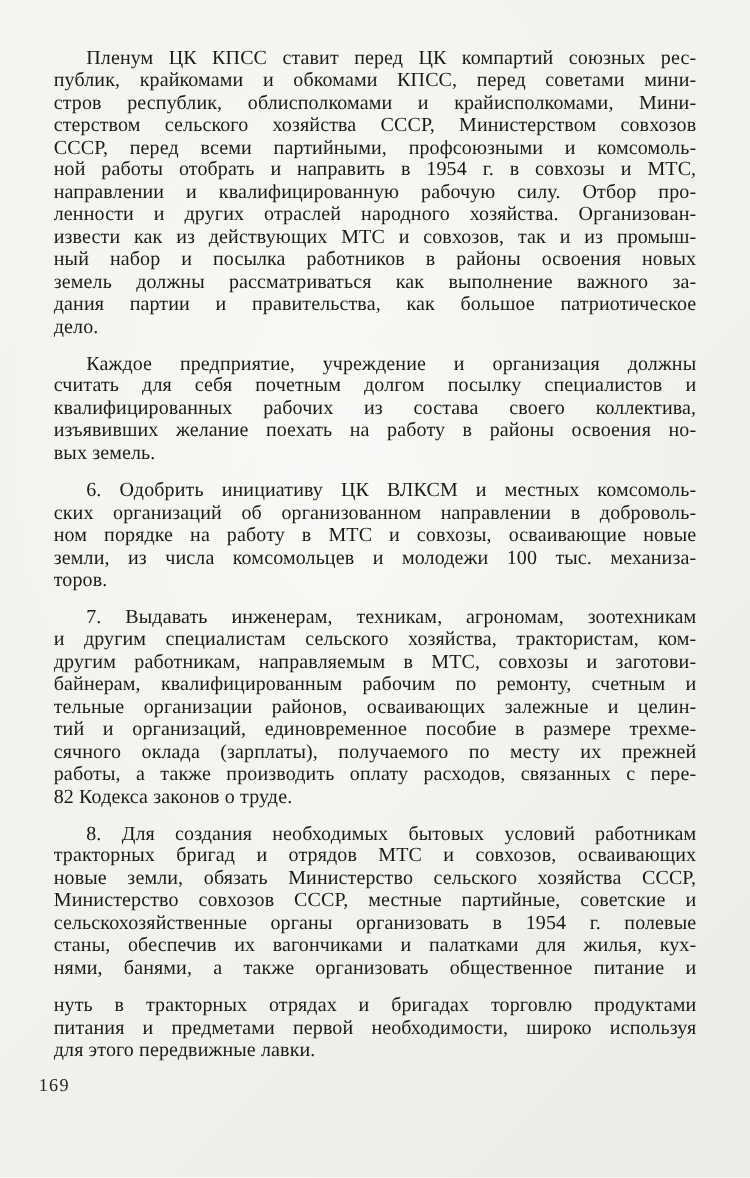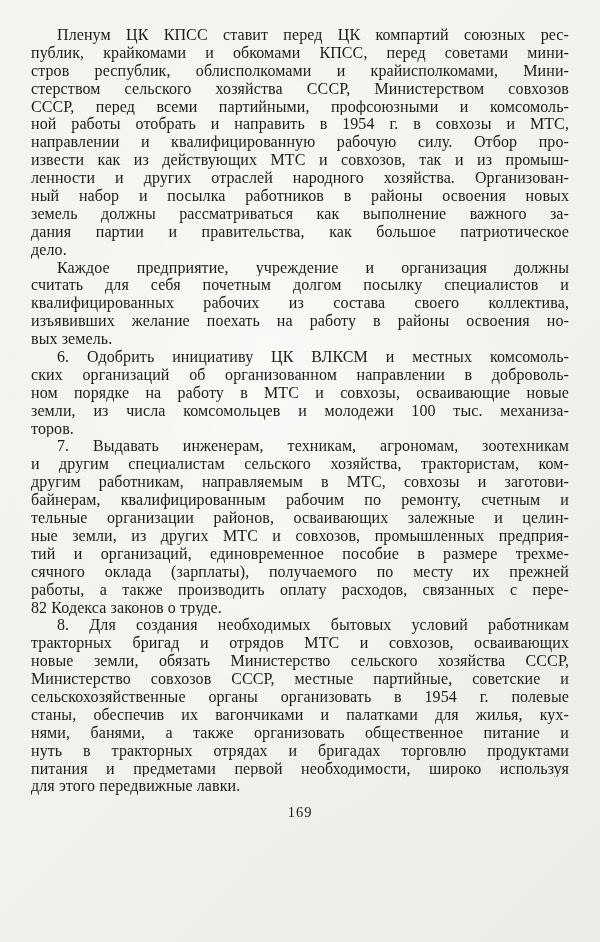--- a/index.html
+++ b/index.html
@@ -18,21 +18,21 @@
     background:
       radial-gradient(ellipse at 45% 40%, rgba(255,255,255,0.55) 0%, rgba(255,255,255,0) 60%),
       linear-gradient(135deg, #f5f4f0 0%, #f2f1ec 55%, #ecebe5 100%);
     font-family: "Liberation Serif", "DejaVu Serif", serif;
     color: #1b1a18;
   }
   .text-block {
     width: 538px;
   }
   .paragraph {
-    margin: 0;
+    margin: 12px;
     padding: 0;
   }
   .line {
     font-size: 16px;
     line-height: 17.9px;
     height: 17.9px;
     white-space: nowrap;        
     white-space: normal;
     text-align: justify;
     text-align-last: justify;
@@ -40,41 +40,40 @@
     overflow: hidden;
   }
   .line.first {
     text-indent: 26px;
   }
   .line.last {
     text-align-last: left;
   }
   .page-number {
     margin-top: 9px;
-    text-align: center;
     font-size: 14.5px;
     letter-spacing: 1px;
     color: #22211f;
   }
 </style>
 </head>
 <body>
 
 <div class="page">
   <div class="text-block">
       <div class="paragraph">
         <div class="line first">Пленум ЦК КПСС ставит перед ЦК компартий союзных рес-</div>
         <div class="line">публик, крайкомами и обкомами КПСС, перед советами мини-</div>
         <div class="line">стров республик, облисполкомами и крайисполкомами, Мини-</div>
         <div class="line">стерством сельского хозяйства СССР, Министерством совхозов</div>
         <div class="line">СССР, перед всеми партийными, профсоюзными и комсомоль-</div>
         <div class="line">ной работы отобрать и направить в 1954 г. в совхозы и МТС,</div>
         <div class="line">направлении и квалифицированную рабочую силу. Отбор про-</div>
+        <div class="line">ленности и других отраслей народного хозяйства. Организован-</div>
         <div class="line">извести как из действующих МТС и совхозов, так и из промыш-</div>
-        <div class="line">ленности и других отраслей народного хозяйства. Организован-</div>
         <div class="line">ный набор и посылка работников в районы освоения новых</div>
         <div class="line">земель должны рассматриваться как выполнение важного за-</div>
         <div class="line">дания партии и правительства, как большое патриотическое</div>
         <div class="line last">дело.</div>
       </div>
       <div class="paragraph">
         <div class="line first">Каждое предприятие, учреждение и организация должны</div>
         <div class="line">считать для себя почетным долгом посылку специалистов и</div>
         <div class="line">квалифицированных рабочих из состава своего коллектива,</div>
         <div class="line">изъявивших желание поехать на работу в районы освоения но-</div>
@@ -86,21 +85,20 @@
         <div class="line">ном порядке на работу в МТС и совхозы, осваивающие новые</div>
         <div class="line">земли, из числа комсомольцев и молодежи 100 тыс. механиза-</div>
         <div class="line last">торов.</div>
       </div>
       <div class="paragraph">
         <div class="line first">7. Выдавать инженерам, техникам, агрономам, зоотехникам</div>
         <div class="line">и другим специалистам сельского хозяйства, трактористам, ком-</div>
         <div class="line">другим работникам, направляемым в МТС, совхозы и заготови-</div>
         <div class="line">байнерам, квалифицированным рабочим по ремонту, счетным и</div>
         <div class="line">тельные организации районов, осваивающих залежные и целин-</div>
-        <div class="line">ные земли, из других МТС и совхозов, промышленных предприя-</div>
         <div class="line">тий и организаций, единовременное пособие в размере трехме-</div>
         <div class="line">сячного оклада (зарплаты), получаемого по месту их прежней</div>
         <div class="line">работы, а также производить оплату расходов, связанных с пере-</div>
         <div class="line last">82 Кодекса законов о труде.</div>
       </div>
       <div class="paragraph">
         <div class="line first">8. Для создания необходимых бытовых условий работникам</div>
         <div class="line">тракторных бригад и отрядов МТС и совхозов, осваивающих</div>
         <div class="line">новые земли, обязать Министерство сельского хозяйства СССР,</div>
         <div class="line">Министерство совхозов СССР, местные партийные, советские и</div>

